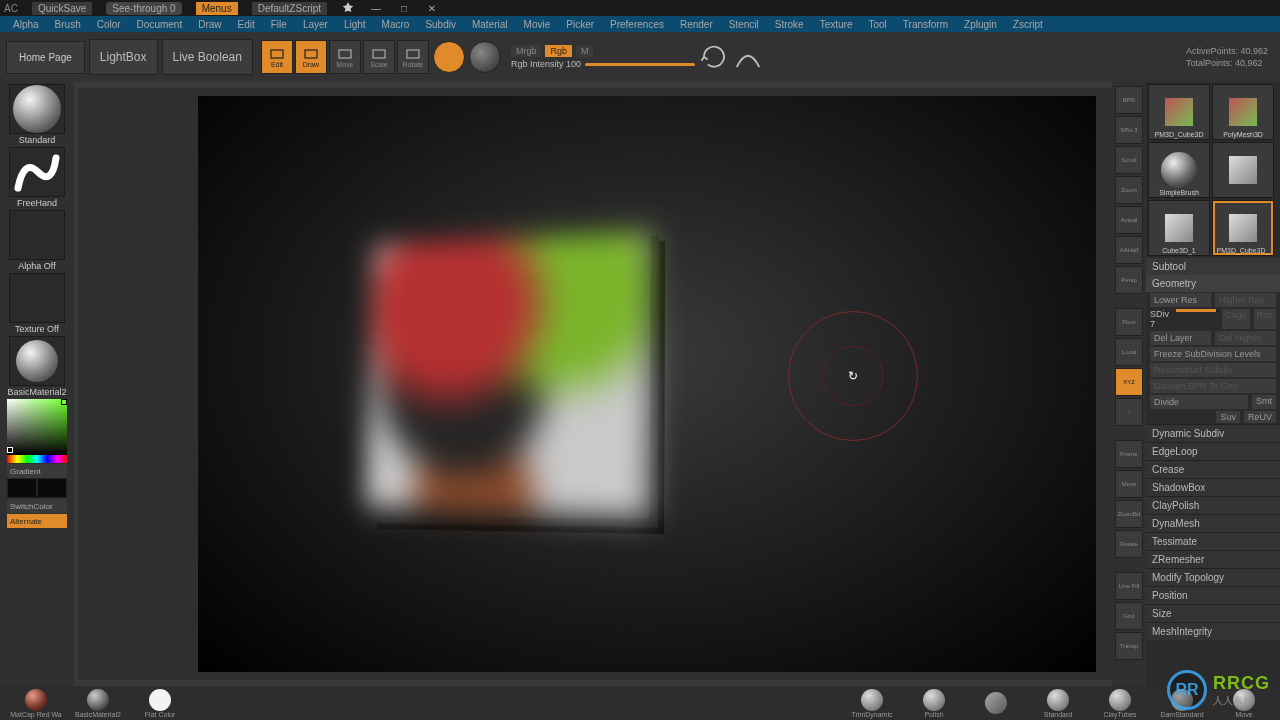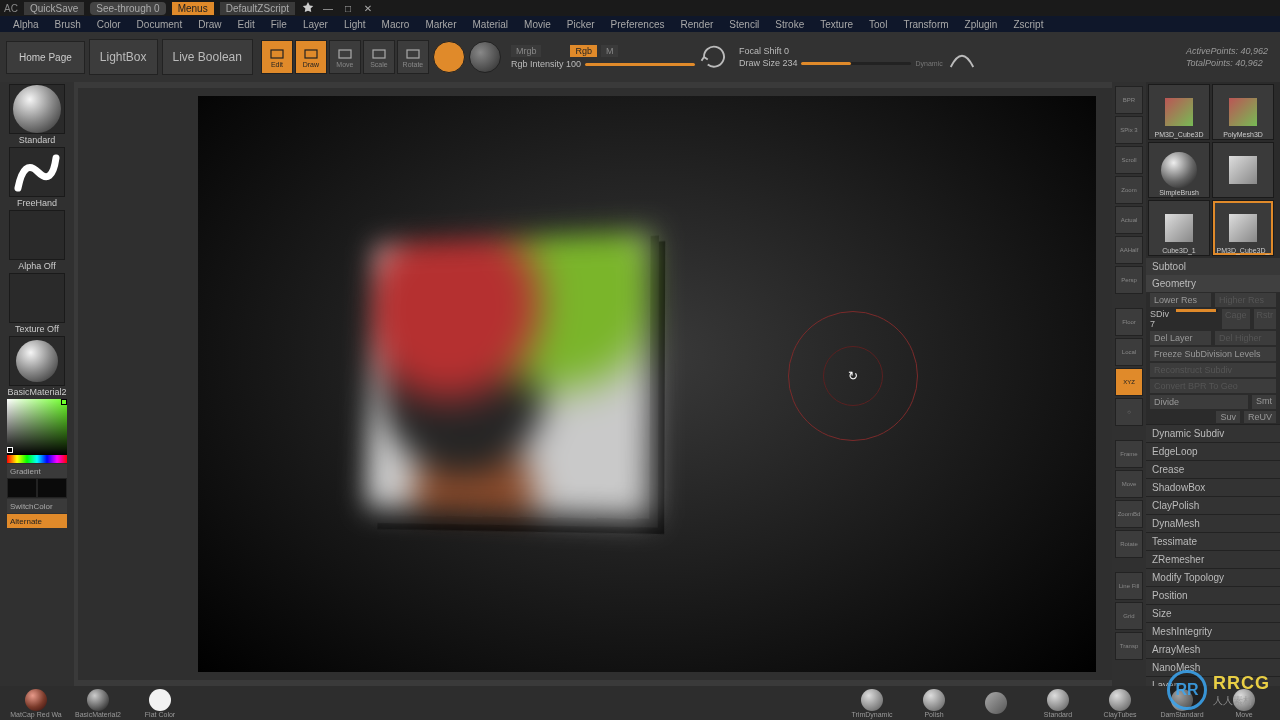--- a/index.html
+++ b/index.html
@@ -1,52 +1,52 @@
 <!DOCTYPE html>
 <html><head>
 <meta charset="utf-8">
 <style>
 * { margin: 0; padding: 0; box-sizing: border-box; font-family: Tahoma, Arial, sans-serif; }
 body { background: #353535; color: #bbb; width: 1280px; height: 720px; overflow: hidden; font-size: 10px; position: relative; }
 
 
 .title-bar { height: 16px; background: #1a1a1a; display: flex; align-items: center; padding: 0 4px; font-size: 10px; color: #aaa; }
 .title-bar .app { flex: 1; }
-.title-bar .right { display: flex; align-items: center; gap: 6px; }
+.title-bar .right { display: flex; align-items: center; gap: 14px; }
 .title-bar .btn-st { background: #444; padding: 1px 6px; border-radius: 4px; }
 .title-bar .btn-ac { color: #888; }
 .title-bar .btn-qs { background: #3a3a3a; padding: 1px 6px; }
 .title-bar .btn-mn { background: #e08a2a; color: #222; padding: 1px 6px; }
 .title-bar .btn-dz { background: #3a3a3a; padding: 1px 6px; }
 .title-bar .ico { width: 14px; height: 14px; display: flex; align-items: center; justify-content: center; }
 .wnd-btn { width: 14px; height: 12px; display: flex; align-items: center; justify-content: center; cursor: pointer; font-size: 10px; }
 
 
-.menu-bar { height: 16px; background: #0f172a; display: flex; align-items: center; padding: 0 6px; gap: 2px; font-size: 10px; }
+.menu-bar { height: 16px; background: #0c4a6e; display: flex; align-items: center; padding: 0 6px; gap: 2px; font-size: 10px; }
 .menu-bar span { padding: 1px 7px; color: #a8a8a8; cursor: pointer; }
 
 
 .shelf { height: 50px; background: #323232; display: flex; align-items: center; padding: 4px 6px; gap: 4px; position: relative; }
 .shelf .home-btn { background: #3c3c3c; padding: 10px 12px; border: 1px solid #222; font-size: 10px; color: #ccc; }
 .shelf .lb-btn { background: #3c3c3c; padding: 10px 10px; border: 1px solid #222; font-size: 12px; }
 .shelf .mode-btn { width: 32px; height: 34px; background: #3c3c3c; border: 1px solid #222; display: flex; flex-direction: column; align-items: center; justify-content: center; }
 .shelf .mode-btn.active { background: #e08a2a; }
 .shelf .mode-btn .ic { width: 18px; height: 14px; }
 .shelf .mode-btn .lbl { font-size: 7px; color: #333; }
 .shelf .round-btn { width: 32px; height: 32px; border-radius: 50%; background: #4a4a4a; border: 1px solid #222; }
 .shelf .round-btn.orange { background: #e08a2a; }
 .shelf .round-btn.grad { background: radial-gradient(circle at 35% 35%, #888, #2a2a2a); }
 .shelf .seg { display: flex; flex-direction: column; gap: 2px; margin-left: 6px; }
 .shelf .seg-row { display: flex; gap: 4px; align-items: center; font-size: 9px; }
 .shelf .seg-row .tag { padding: 1px 5px; background: #3a3a3a; color: #888; }
-.shelf .seg-row .tag.active { background: #e08a2a; color: #222; margin-left: 25px; }
+.shelf .seg-row .tag.active { background: #e08a2a; color: #222; }
 .shelf .seg-row .sl-track { width: 110px; height: 3px; background: #222; border-radius: 2px; position: relative; }
 .shelf .seg-row .sl-fill { position: absolute; height: 100%; background: #e08a2a; border-radius: 2px; }
 .shelf .big-ico { width: 30px; height: 30px; display: flex; align-items: center; justify-content: center; }
-.shelf .stats { display: flex; flex-direction: column; font-size: 9px; color: #999; gap: 2px; margin-left: auto; margin-right: 6px; font-style: italic; }
+.shelf .stats { display: flex; flex-direction: column; font-size: 9px; color: #999; gap: 2px; margin-left: auto; margin-right: 6px; }
 
 
 .main-wrap { display: flex; height: calc(720px - 16px - 16px - 50px - 34px); }
 .left-panel { width: 74px; background: #303030; display: flex; flex-direction: column; align-items: center; padding-top: 2px; gap: 0; }
 .lp-slot { width: 60px; display: flex; flex-direction: column; align-items: center; margin-bottom: 2px; }
 .lp-slot .thumb { width: 56px; height: 50px; background: #2a2a2a; border: 1px solid #1a1a1a; display: flex; align-items: center; justify-content: center; }
 .lp-slot .lbl { font-size: 9px; color: #ccc; margin-top: 1px; }
 .sphere-lg { width: 48px; height: 48px; border-radius: 50%; background: radial-gradient(circle at 35% 30%, #f5f5f5, #888 50%, #222); }
 .stroke-ic { width: 46px; height: 40px; }
 .color-box { width: 60px; height: 56px; position: relative; background: linear-gradient(to right, #fff, #6eff2a); }
@@ -94,21 +94,21 @@
 
 .bottom-shelf { height: 34px; background: #2d2d2d; display: flex; align-items: center; padding: 2px 8px; gap: 6px; }
 .bs-slot { display: flex; flex-direction: column; align-items: center; width: 56px; }
 .bs-slot .ball { width: 22px; height: 22px; border-radius: 50%; }
 .bs-slot .lbl { font-size: 7px; color: #999; }
 .bs-spacer { flex: 1; }
 
 
 .watermark { position: absolute; right: 10px; bottom: 10px; display: flex; align-items: center; gap: 6px; opacity: 0.9; pointer-events: none; }
 .watermark .logo { width: 40px; height: 40px; border-radius: 50%; border: 3px solid #3aa0e8; display: flex; align-items: center; justify-content: center; color: #3aa0e8; font-weight: bold; font-size: 16px; background: rgba(0,0,0,0.3); }
-.watermark .txt { font-size: 18px; font-weight: bold; color: #fde047; letter-spacing: 1px; }
+.watermark .txt { font-size: 18px; font-weight: bold; color: #84cc16; letter-spacing: 1px; }
 .watermark .sub { font-size: 10px; color: #999; }
 </style>
 </head>
 <body>
 
 <div class="title-bar">
   <div class="right">
     <span class="btn-ac">AC</span>
     <span class="btn-qs">QuickSave</span>
     <span class="btn-st">See-through  0</span>
@@ -127,21 +127,21 @@
     <span>Alpha</span>
     <span>Brush</span>
     <span>Color</span>
     <span>Document</span>
     <span>Draw</span>
     <span>Edit</span>
     <span>File</span>
     <span>Layer</span>
     <span>Light</span>
     <span>Macro</span>
-    <span>Marker</span>
+    <span>Subdiv</span>
     <span>Material</span>
     <span>Movie</span>
     <span>Picker</span>
     <span>Preferences</span>
     <span>Render</span>
     <span>Stencil</span>
     <span>Stroke</span>
     <span>Texture</span>
     <span>Tool</span>
     <span>Transform</span>
@@ -196,32 +196,20 @@
     <div class="seg-row">
       <span>Rgb Intensity 100</span>
       <div class="sl-track">
           <div class="sl-fill" style="width:100%"></div>
         </div>
     </div>
   </div>
   <svg class="big-ico" viewBox="0 0 24 24">
       <path fill="none" stroke="#bbb" stroke-width="1.5" d="M4 12a8 8 0 1 1 3 6M4 12l-2 3m2-3l3 2"></path>
     </svg>
-  <div class="seg">
-    <div class="seg-row">
-        <span>Focal Shift 0</span>
-      </div>
-    <div class="seg-row">
-      <span>Draw Size 234</span>
-      <div class="sl-track">
-          <div class="sl-fill" style="width:45%"></div>
-        </div>
-      <span style="font-size:7px;color:#777">Dynamic</span>
-    </div>
-  </div>
   <svg class="big-ico" viewBox="0 0 24 24">
       <path fill="none" stroke="#bbb" stroke-width="1.5" d="M3 20 Q12 2 21 20"></path>
     </svg>
   <div class="stats">
     <span>ActivePoints: 40,962</span>
     <span>TotalPoints: 40,962</span>
   </div>
 </div>
 
 <div class="main-wrap">
@@ -378,25 +366,20 @@
           <div class="tp-accordion">ClayPolish</div>
           <div class="tp-accordion">DynaMesh</div>
           <div class="tp-accordion">Tessimate</div>
           <div class="tp-accordion">ZRemesher</div>
           <div class="tp-accordion">Modify Topology</div>
           <div class="tp-accordion">Position</div>
           <div class="tp-accordion">Size</div>
           <div class="tp-accordion">MeshIntegrity</div>
         </div>
       <div style="height:8px;background:#2b2b2b"></div>
-      <div id="accordions2">
-          <div class="tp-accordion">ArrayMesh</div>
-          <div class="tp-accordion">NanoMesh</div>
-          <div class="tp-accordion">Layers</div>
-        </div>
     </div>
   </div>
 </div>
 
 <div class="bottom-shelf" id="bottom-shelf">
     <div class="bs-slot">
       <div class="ball" style="background:radial-gradient(circle at 35% 30%,#e89a8a,#7a3a2a 55%,#2a0a0a)"></div>
       <div class="lbl">MatCap Red Wa</div>
     </div>
     <div class="bs-slot">

